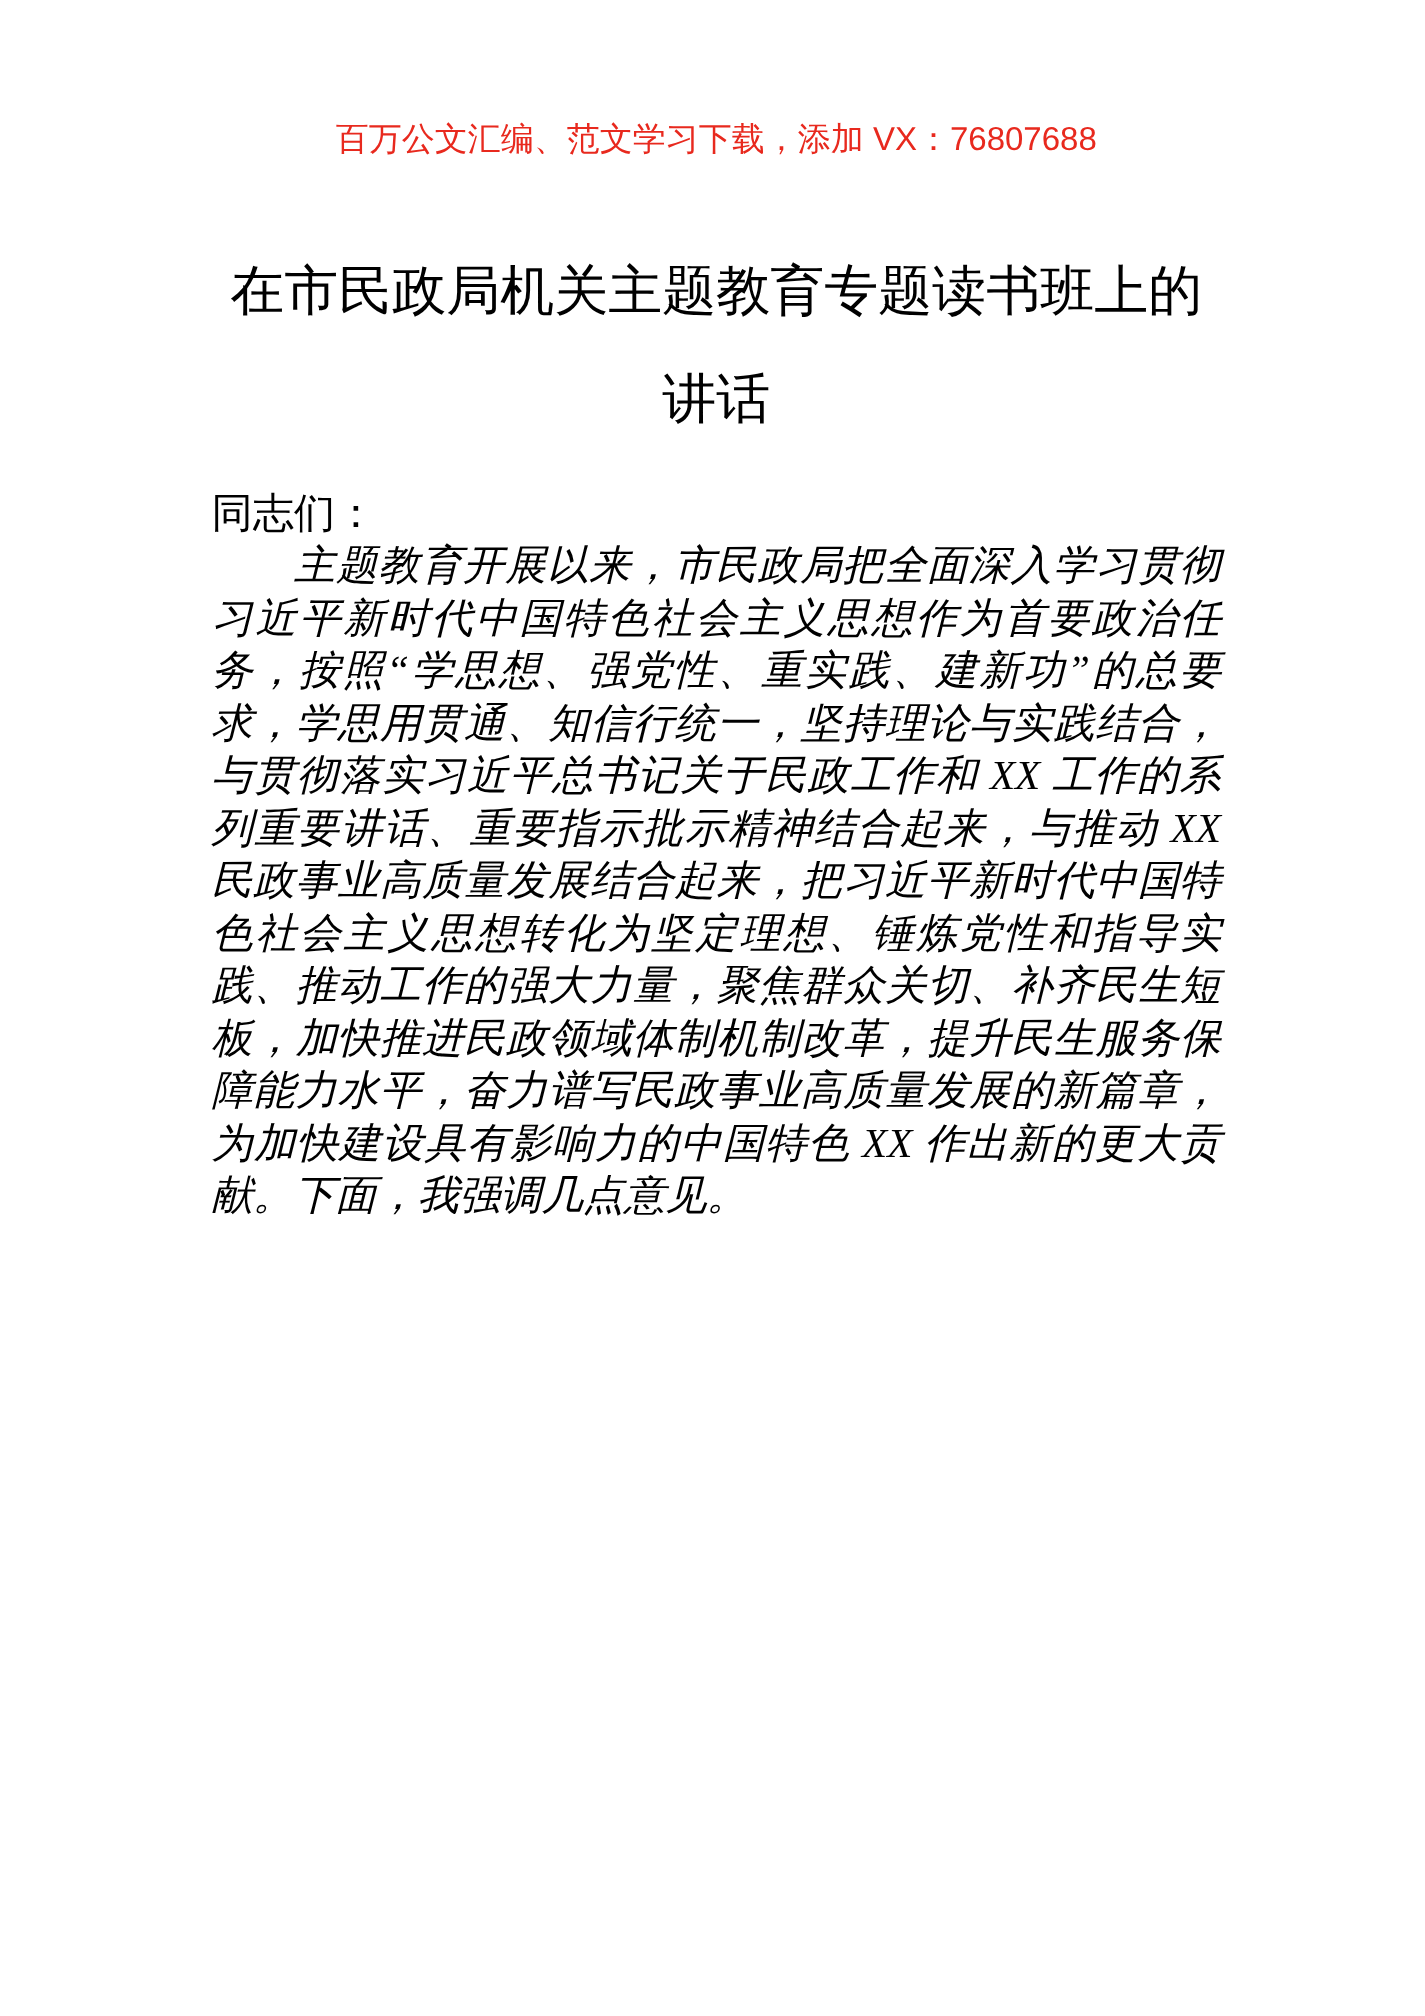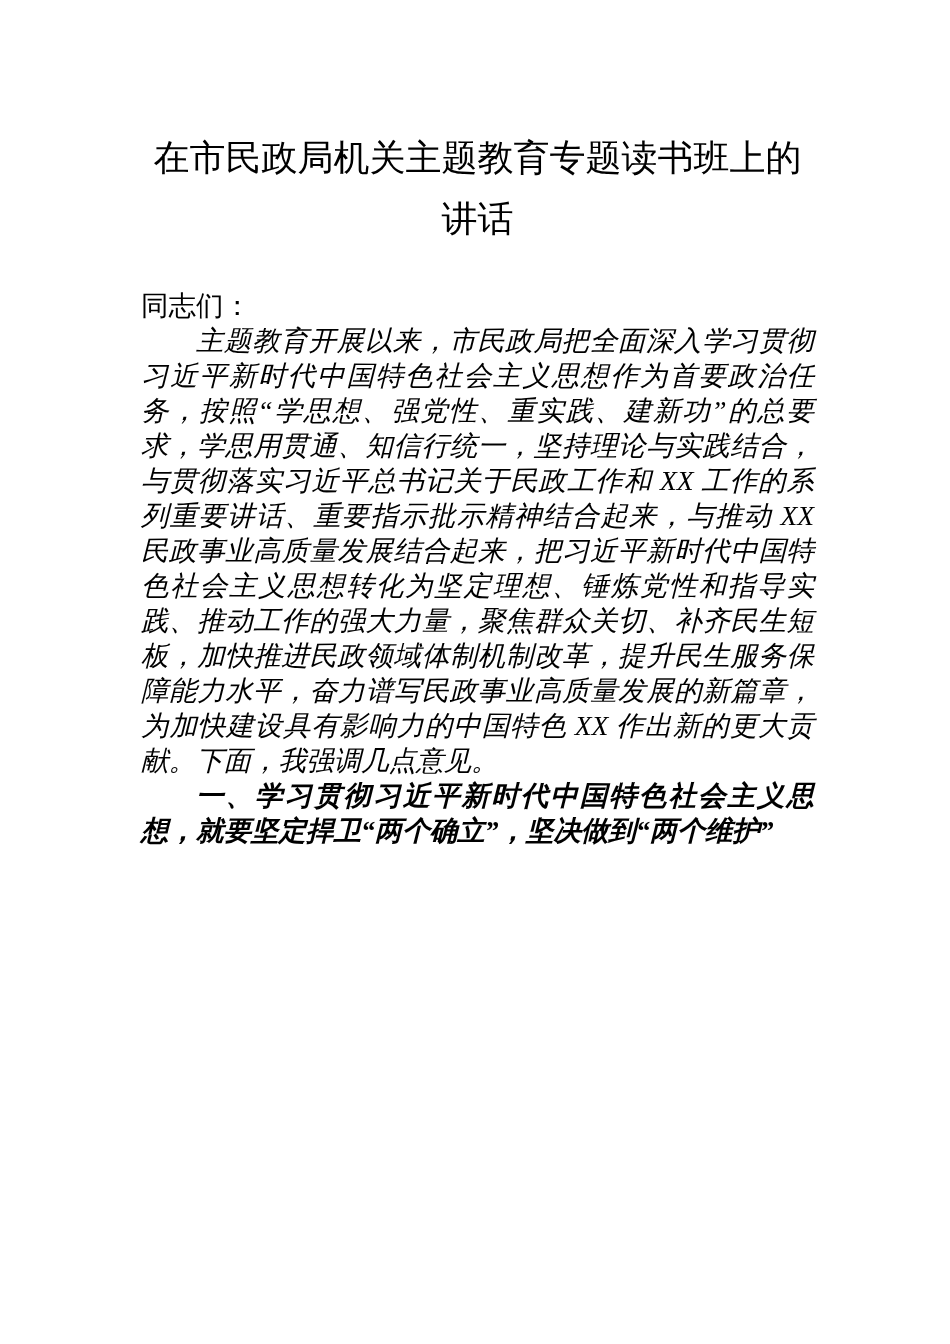--- a/index.html
+++ b/index.html
@@ -24,47 +24,47 @@
     color: #e8291e;
     font-size: 22px;
     line-height: 30px;
     text-align: center;
     white-space: nowrap;
   }
   .doc-title {
     margin: 50px 0 0 0;
     font-size: 36px;
     font-weight: 400;
-    line-height: 61px;
+    line-height: 72px;
     text-align: center;
     letter-spacing: 0;
   }
   .doc-body {
-    margin-top: 38px;
+    margin-top: 22px;
     font-size: 27.5px;
     line-height: 35px;
     text-align: justify;
   }
   .doc-body p {
     margin: 0;
     padding: 0;
   }
   .para {
     text-indent: 2em;
     font-style: italic;
   }
   .heading {
     font-weight: 700;
   }
 </style>
 </head>
 <body>
 
 <div class="page">
+  <div class="notice">百万公文汇编、范文学习下载，添加 VX：76807688</div>
 
   <h1 class="doc-title">在市民政局机关主题教育专题读书班上的讲话</h1>
 
   <div class="doc-body">
     <p class="salutation">同志们：</p>
     <p class="para">主题教育开展以来，市民政局把全面深入学习贯彻习近平新时代中国特色社会主义思想作为首要政治任务，按照“学思想、强党性、重实践、建新功”的总要求，学思用贯通、知信行统一，坚持理论与实践结合，与贯彻落实习近平总书记关于民政工作和 XX 工作的系列重要讲话、重要指示批示精神结合起来，与推动 XX 民政事业高质量发展结合起来，把习近平新时代中国特色社会主义思想转化为坚定理想、锤炼党性和指导实践、推动工作的强大力量，聚焦群众关切、补齐民生短板，加快推进民政领域体制机制改革，提升民生服务保障能力水平，奋力谱写民政事业高质量发展的新篇章，为加快建设具有影响力的中国特色 XX 作出新的更大贡献。下面，我强调几点意见。</p>
-    <p class="para heading">一、学习贯彻习近平新时代中国特色社会主义思想，就要坚定捍卫“两个确立”，坚决做到“两个维护”</p>
   </div>
 </div>
 
 </body></html>

